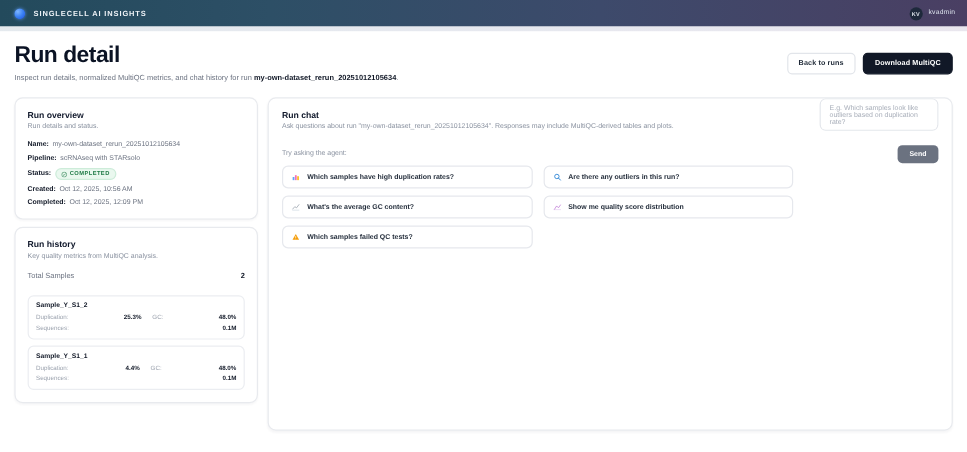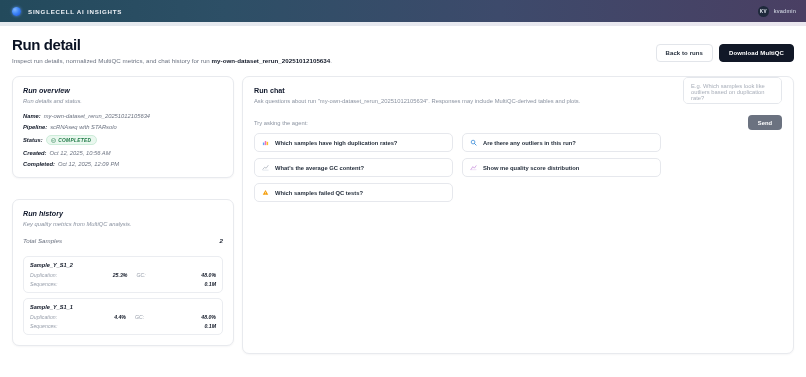--- a/index.html
+++ b/index.html
@@ -38,37 +38,37 @@
   .avatar {
     width: 11px; height: 11px; border-radius: 50%;
     background: #1e293b; color: #e2e8f0;
     font-size: 4.6px; font-weight: 700; letter-spacing: .2px;
     display: flex; align-items: center; justify-content: center;
   }
   .username { font-size: 5.6px; color: #dbe2ec; letter-spacing: .2px; }
 
   
   .page { padding: 14px 12px 0 12px; }
-  .page-title { font-size: 15px; font-weight: 700; letter-spacing: -.4px; color: #0b1324; }
+  .page-title { font-size: 19px; font-weight: 700; letter-spacing: -.4px; color: #0b1324; }
   .page-sub { margin-top: 4px; font-size: 6.2px; color: #6b7280; letter-spacing: .02px; }
   .page-sub b { color: #111827; font-weight: 700; }
 
   .head-row { display: flex; align-items: flex-start; }
   .head-actions { margin-left: auto; display: flex; gap: 6px; padding-top: 8px; }
   .btn {
     font-family: "Liberation Sans", sans-serif;
     font-size: 6px; font-weight: 600; letter-spacing: .1px;
     border-radius: 4px; padding: 5px 9px; cursor: pointer; white-space: nowrap;
   }
   .btn-ghost { background: #fff; color: #1f2937; border: 1px solid #e2e5ea; }
   .btn-primary { background: #111827; color: #ffffff; border: 1px solid #111827; }
 
   
   .cols { display: flex; gap: 8px; padding: 12px 12px 0 12px; align-items: flex-start; }
-  .col-left { width: 222px; display: flex; flex-direction: column; gap: 21px; font-style: italic; }
+  .col-left { width: 203px; display: flex; flex-direction: column; gap: 6px; }
   .col-right { flex: 1; }
 
   .card {
     background: #ffffff;
     border: 1px solid #e8eaee;
     border-radius: 7px;
     box-shadow: 0 1px 2px rgba(16,24,40,.04);
   }
   .card-pad { padding: 9px 10px 10px 10px; }
   .card-title { font-size: 7.2px; font-weight: 700; color: #0f172a; }

